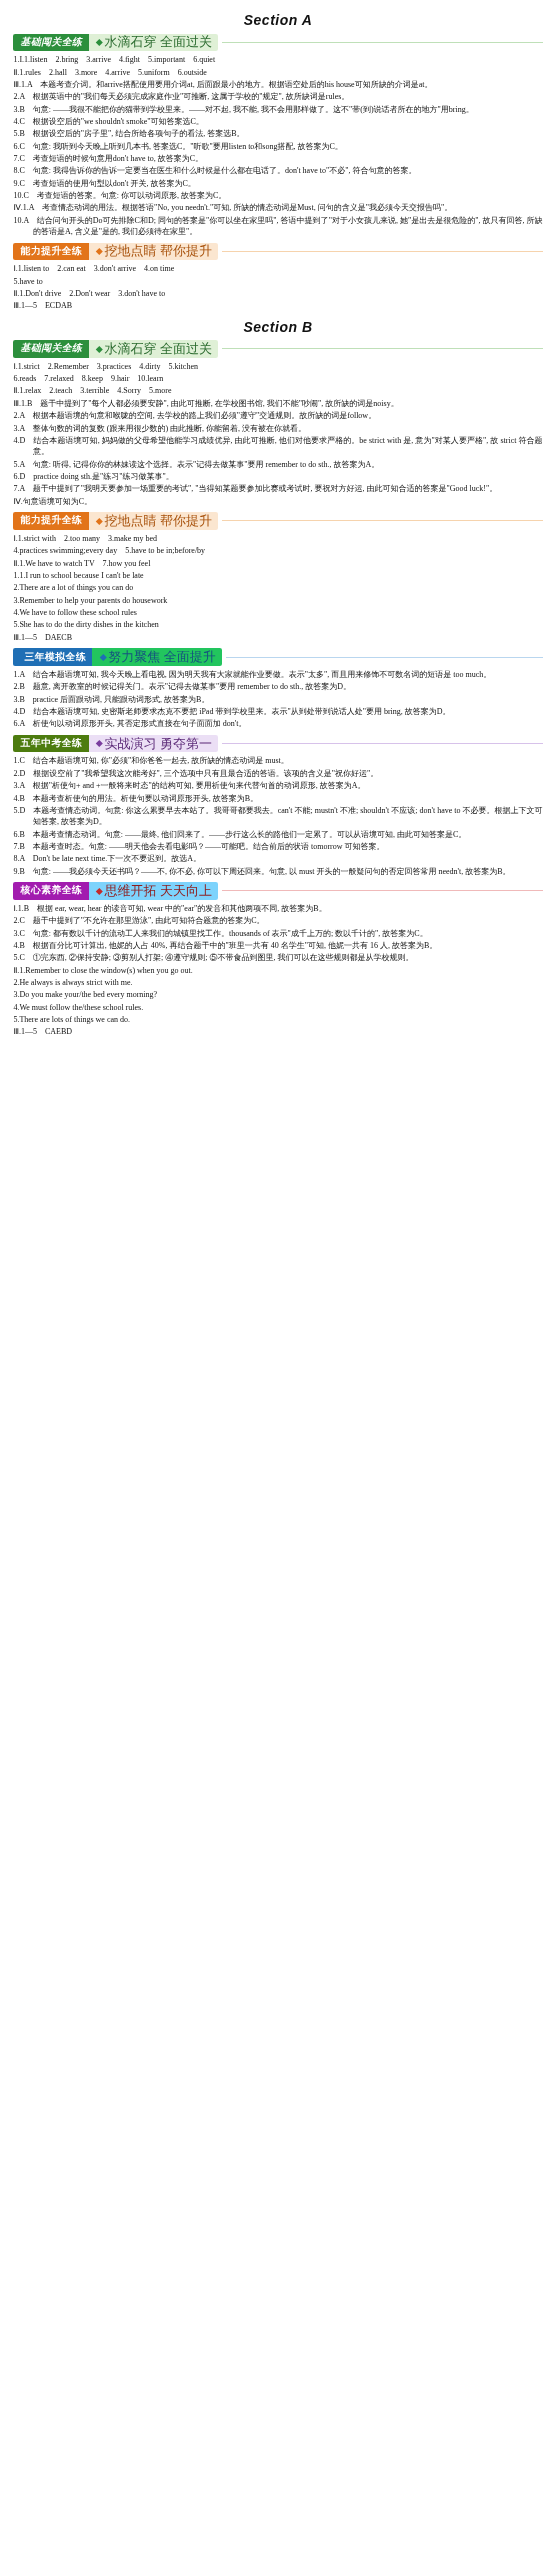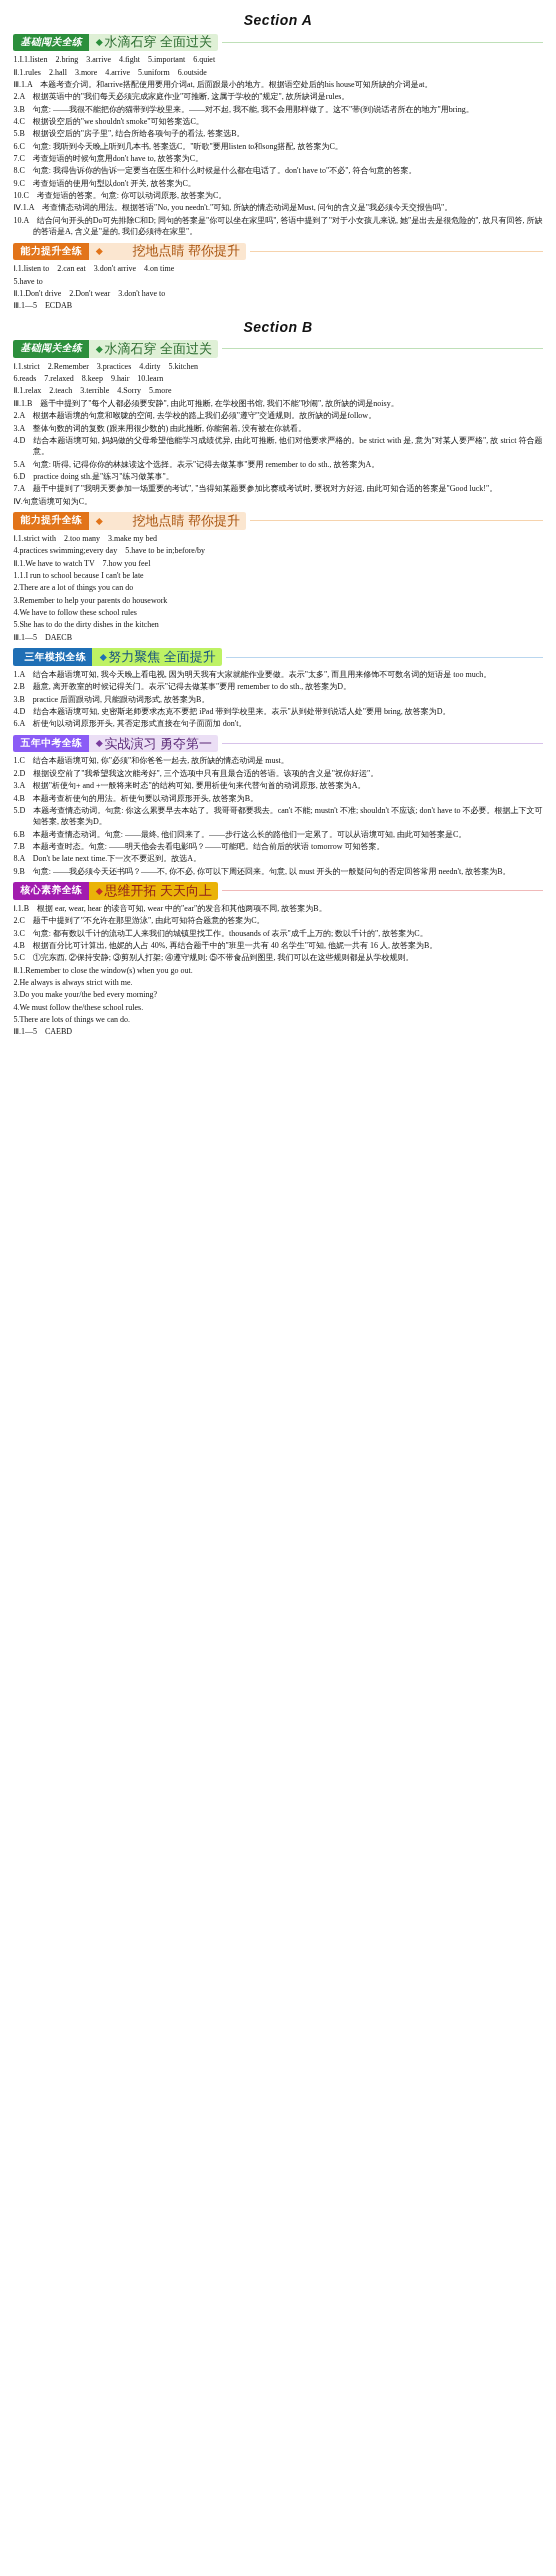--- a/index.html
+++ b/index.html
@@ -67,33 +67,33 @@
     flex:1 1 auto;
     align-self:center;
     height:1px;
     margin-left:4.1px;
   }
   .c-green .tag{background:#2c8f3c;font-style:italic;}
   .c-green .tail{background:#dff0d6;color:#2b6b2f;}
   .c-green .tail .sq{background:#2c8f3c;}
   .c-green .rule{background:#bfe0b8;}
   .c-orange .tag{background:#e2741a;}
-  .c-orange .tail{background:#fbe6d0;color:#a8520c;gap:28px;}
+  .c-orange .tail{background:#fbe6d0;color:#a8520c;}
   .c-orange .tail .sq{background:#e2741a;}
   .c-orange .rule{background:#f6d3ad;}
   .c-blue .tag{background:#1f6fb5;padding-left:11px;}
-  .c-blue .tail{background:#bef264;color:#15527f;}
+  .c-blue .tail{background:#22c55e;color:#15527f;}
   .c-blue .tail .sq{background:#1f6fb5;}
   .c-blue .rule{background:#b9d6ef;}
-  .c-purple .tag{background:#8b5cf6;}
+  .c-purple .tag{background:#4d7c0f;}
   .c-purple .tail{background:#ebdff5;color:#5c2b78;}
   .c-purple .tail .sq{background:#7a3d9e;}
   .c-purple .rule{background:#d7c2ea;}
   .c-red .tag{background:#a21caf;}
-  .c-red .tail{background:#eab308;color:#8f1c1c;}
+  .c-red .tail{background:#7dd3fc;color:#8f1c1c;}
   .c-red .tail .sq{background:#c42b2b;}
   .c-red .rule{background:#f0b9b9;}
 
   .body-text{
     font-size:8px;
     line-height:1.42;
     text-align:justify;
   }
   .body-text p{
     margin:0 0 1px 0;

